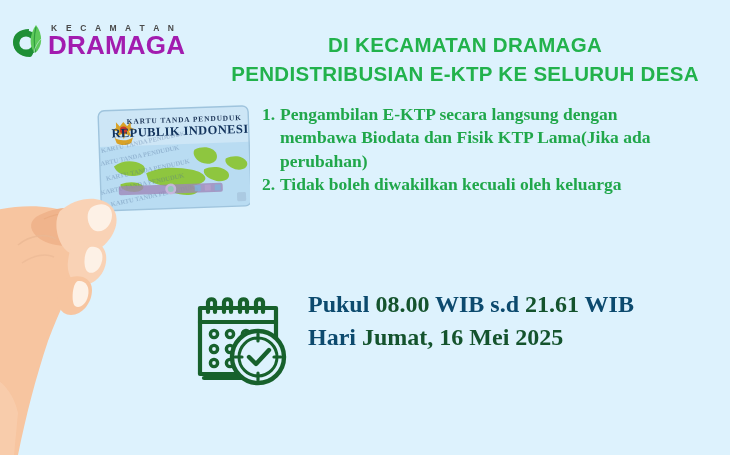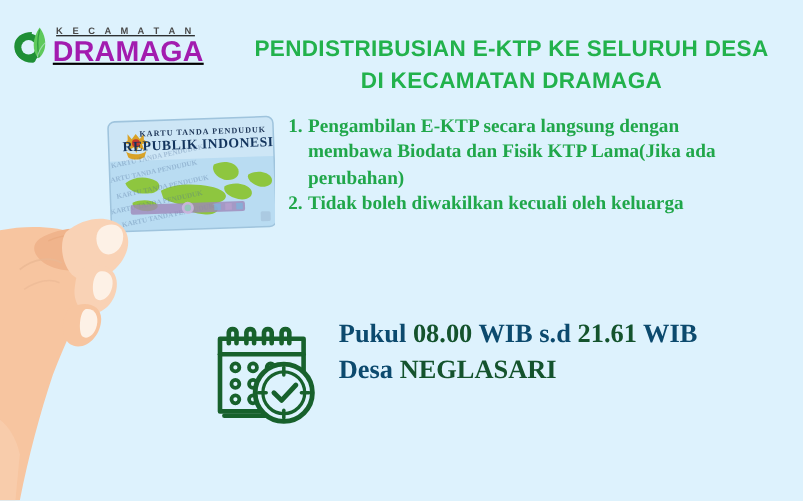--- a/index.html
+++ b/index.html
@@ -10,21 +10,21 @@
     position:relative;
     overflow:hidden;
   }
 
   
   #logo {
     position:absolute; left:10px; top:17px;
     display:flex; align-items:center; gap:2px;
   }
   #logo-mark { width:40px; height:44px; flex:none; }
-  #logo-words { display:flex; flex-direction:column; margin-left:-4px;text-decoration:underline; }
+  #logo-words { display:flex; flex-direction:column; margin-left:-4px; }
   #logo-kecamatan {
     font-size:8.5px; letter-spacing:3.2px; color:#4a4a4a;
     font-weight:600; line-height:1; margin-left:3px; margin-bottom:1px;
   }
   #logo-dramaga {
     font-size:26px; font-weight:800; color:#a21caf;
     line-height:0.95; letter-spacing:0.2px;
   }
 
   
@@ -82,22 +82,22 @@
       <path d="M24 35 C25 30 28 25 31 22" stroke="#ddf2fd" stroke-width="1" fill="none" opacity="0.5"></path>
     </svg>
   </span>
   <span id="logo-words">
     <span id="logo-kecamatan">K E C A M A T A N</span>
     <span id="logo-dramaga">DRAMAGA</span>
   </span>
 </div>
 
 <div id="title">
+  <span class="tline">DI KECAMATAN DRAMAGA</span>
   <span class="tline">PENDISTRIBUSIAN E-KTP KE SELURUH DESA</span>
-  <span class="tline">DI KECAMATAN DRAMAGA</span>
 </div>
 
 <div id="rules">
   <div class="rule-row">
     <span class="rule-num">1.</span>
     <span class="rule-text">Pengambilan E-KTP secara langsung dengan membawa Biodata dan Fisik KTP Lama(Jika ada perubahan)</span>
   </div>
   <div class="rule-row">
     <span class="rule-num">2.</span>
     <span class="rule-text">Tidak boleh diwakilkan kecuali oleh keluarga</span>
@@ -221,16 +221,16 @@
 <div id="info">
   <span class="ln">
     <span class="lbl">Pukul</span>
     <span class="val">08.00</span>
     <span class="lbl">WIB</span>
     <span class="lbl">s.d</span>
     <span class="val">21.61</span>
     <span class="lbl">WIB</span>
   </span>
   <span class="ln">
-    <span class="lbl">Desa</span>
-    <span class="val">NEGLASARI</span>
+    <span class="lbl">Hari</span>
+    <span class="val">Jumat, 16 Mei 2025</span>
   </span>
 </div>
 
 </body></html>

